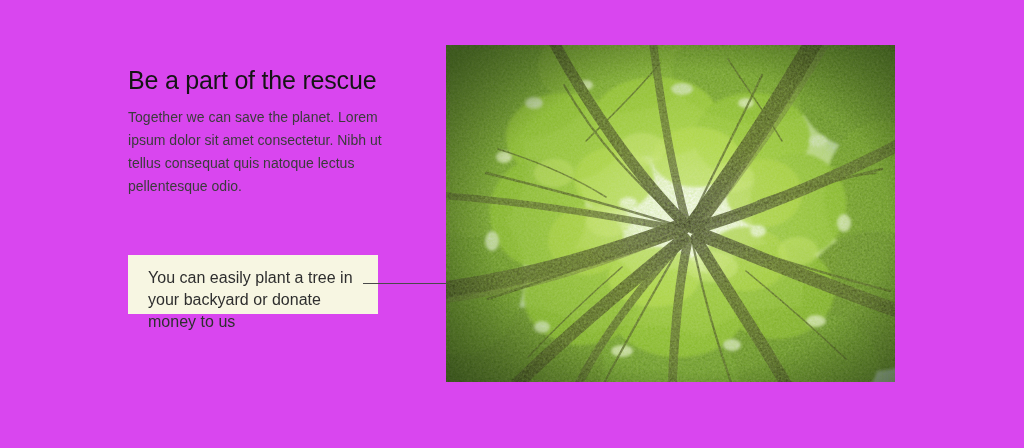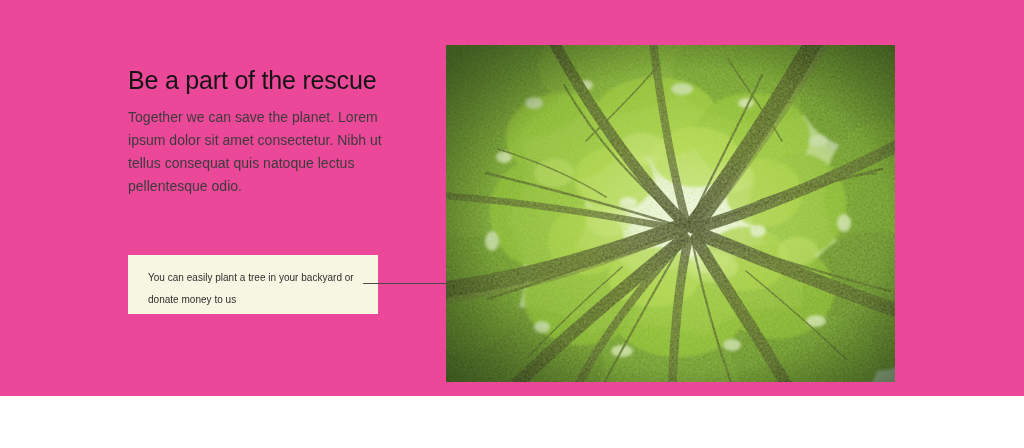--- a/index.html
+++ b/index.html
@@ -14,22 +14,22 @@
     position: relative;
     overflow: hidden;
     font-family: "Liberation Sans", sans-serif;
     -webkit-font-smoothing: antialiased;
   }
 
   .canvas {
     position: absolute;
     left: 0; top: 0;
     width: 1024px;
-    height: 396px;
-    background: #ec4899;
+    height: 448px;
+    background: #d946ef;
   }
 
   
   .page-title {
     position: absolute;
     left: 128px;
     top: 46px;
     font-size: 25px;
     font-weight: 400;
     letter-spacing: -0.2px;
@@ -57,21 +57,21 @@
     top: 255px;
     width: 250px;
     height: 59px;
     background: #f7f6e2;
   }
   .callout-text {
     position: absolute;
     left: 20px;
     top: 12px;
     width: 216px;
-    font-size: 10px;
+    font-size: 16px;
     font-weight: 400;
     color: #2e2e2e;
     line-height: 22px;
     letter-spacing: 0.02px;
   }
 
   .connector-line {
     position: absolute;
     left: 363px;
     top: 283px;

